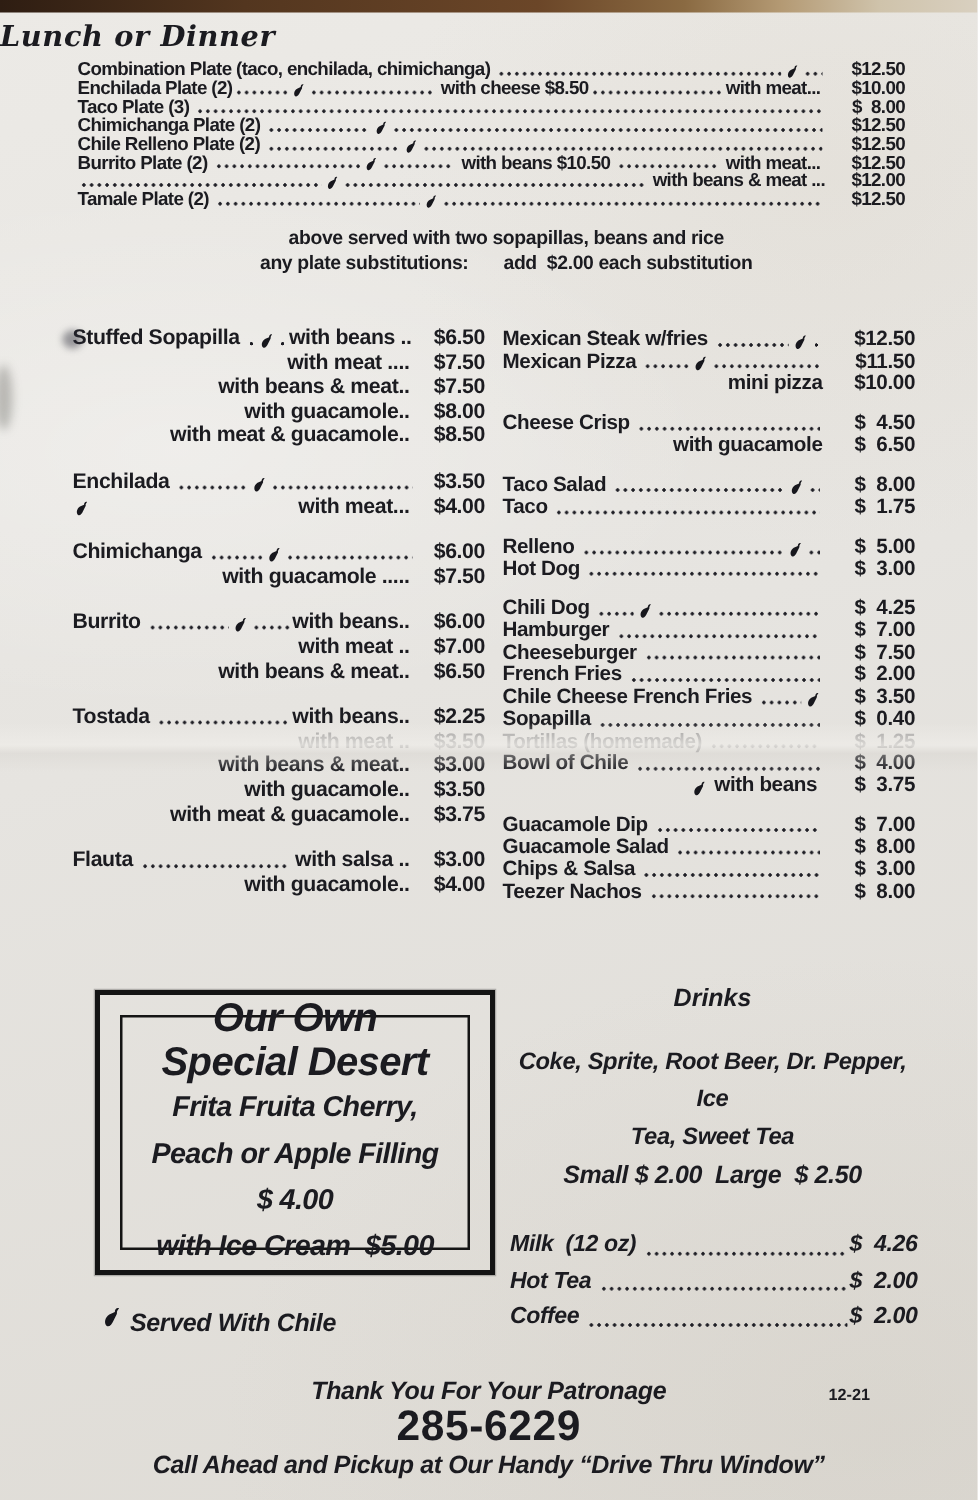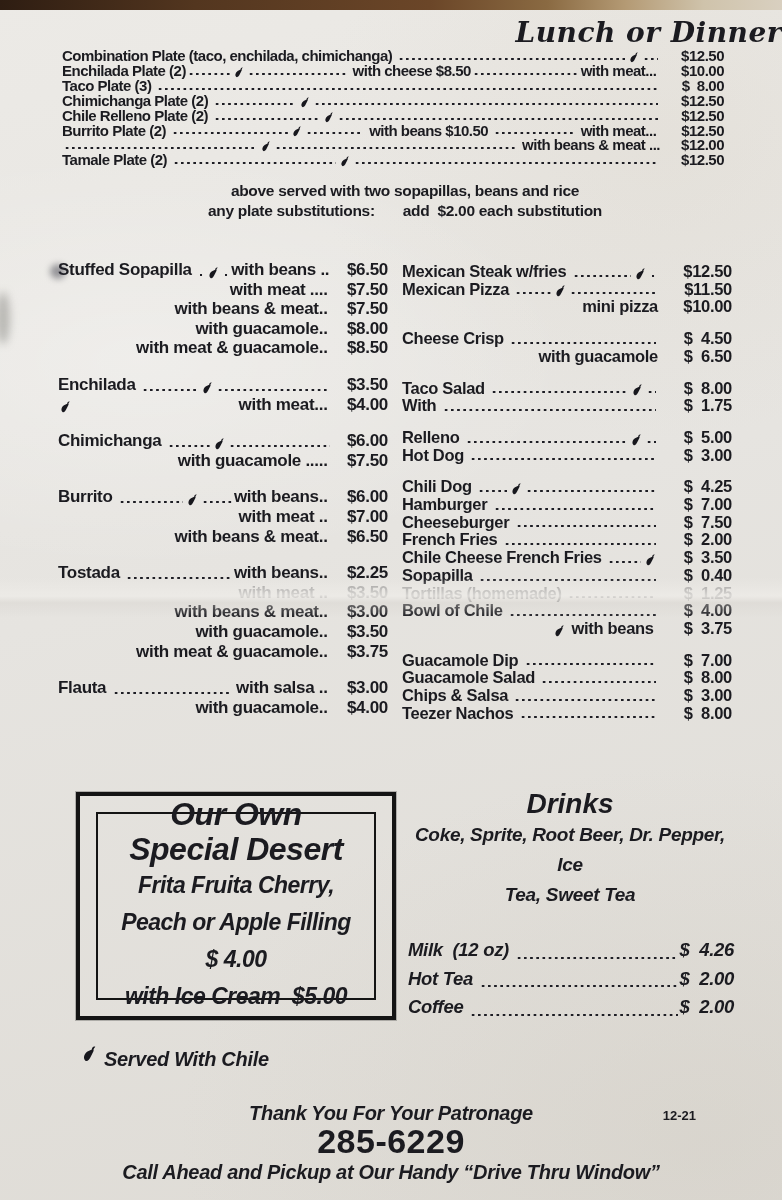--- a/index.html
+++ b/index.html
@@ -30,23 +30,23 @@
   .smudge {
     position: absolute; left: 50px; top: 264px; width: 16px; height: 15px;
     background: rgba(45,45,58,0.45); border-radius: 50%; filter: blur(3px);
   }
   .smudge2 {
     position: absolute; left: -4px; top: 292px; width: 14px; height: 52px;
     background: rgba(90,88,84,0.35); border-radius: 50%; filter: blur(4px);
   }
 
   .title {
-    position: absolute; top: 16px; left: 0; width: 100%; text-align: right;
+    position: absolute; top: 16px; left: 0; width: 100%; text-align: left;
     font-family: "DejaVu Serif", serif; font-style: italic; font-weight: 700;
-    font-size: 28px; letter-spacing: 0.5px;
+    font-size: 23px; letter-spacing: 0.5px;
   }
 
   .row { display: flex; align-items: baseline; }
   .row .t { white-space: pre; }
   .dots {
     align-self: flex-end; height: 13px; flex-grow: 1; min-width: 6px; margin: 0 2px;
     background-image: radial-gradient(circle, #1d1d24 1.15px, rgba(0,0,0,0) 1.5px);
     background-size: 6.2px 6px; background-repeat: repeat-x; background-position: left bottom 2px;
   }
   .spacer { flex-grow: 1; }
@@ -81,21 +81,21 @@
   }
   .dessert-inner {
     border: 2px solid #141414; width: 100%; height: 100%;
     display: flex; flex-direction: column; justify-content: center; align-items: center;
     font-style: italic; text-align: center; padding: 2px 0;
   }
   .d-xl { font-size: 32px; line-height: 35px; letter-spacing: -0.5px; }
   .d-md { font-size: 23px; line-height: 37px; letter-spacing: -0.5px; white-space: pre; }
 
   .drinks { position: absolute; left: 400px; top: 788px; width: 340px; font-style: italic; }
-  .drinks-title { text-align: center; font-size: 28px; margin-bottom: 0; }
+  .drinks-title { text-align: center; font-size: 20px; margin-bottom: 24px; }
   .drinks-desc { text-align: center; font-size: 19px; line-height: 30px; letter-spacing: -0.3px; }
   .drinks-sizes { text-align: center; font-size: 20px; line-height: 30px; white-space: pre; letter-spacing: -0.3px; }
   .drink-items { margin-top: 26px; font-size: 18.5px; line-height: 28.5px; padding: 0 6px 0 8px; letter-spacing: -0.3px; }
   .drink-items .dots { background-position: left bottom 4px; }
 
   .legend {
     position: absolute; left: 80px; top: 1048px; font-size: 20px; font-style: italic;
     display: flex; align-items: center; gap: 5px; letter-spacing: -0.3px;
   }
   .legend .chile { width: 15px; height: 20px; align-self: flex-start; margin-top: -4px; }
@@ -448,21 +448,21 @@
               <g fill="#17171d">
                 <path d="M5 23 C1.5 20 2.5 13 8 9.5 L14.5 6.5 C16 6 17.5 7.2 16.8 8.8 L13 16.5 C11 21 8 24.5 5 23 Z"></path>
                 <path d="M14.5 7 C14.2 3.5 16.5 1.2 19.5 2.2 C17.8 4.2 17 5.2 16.6 8 Z"></path>
               </g>
             </svg>
           </span>
           <span class="dots" style="flex-grow: 0.12;"></span>
           <span class="price">$  8.00</span>
         </div>
         <div class="row">
-          <span class="t">With </span>
+          <span class="t">Taco </span>
           <span class="dots" style="flex-grow: 1;"></span>
           <span class="price">$  1.75</span>
         </div>
       </div>
       <div class="group">
         <div class="row">
           <span class="t">Relleno </span>
           <span class="dots" style="flex-grow: 1.9;"></span>
           <span class="chile">
             <svg viewBox="0 0 22 26">
@@ -589,20 +589,21 @@
         <div class="d-md">Peach or Apple Filling</div>
         <div class="d-md">$ 4.00</div>
         <div class="d-md">with Ice Cream  $5.00</div>
       </div>
   </div>
 
   <div class="drinks">
     <div class="drinks-title">Drinks</div>
     <div class="drinks-desc">Coke, Sprite, Root Beer, Dr. Pepper, Ice</div>
     <div class="drinks-desc">Tea, Sweet Tea</div>
+    <div class="drinks-sizes">Small $ 2.00  Large  $ 2.50</div>
     <div class="drink-items" id="drink-items">
         <div class="row">
           <span class="t">Milk  (12 oz) </span>
           <span class="dots" style="flex-grow: 1;"></span>
           <span class="price">$  4.26</span>
         </div>
         <div class="row">
           <span class="t">Hot Tea </span>
           <span class="dots" style="flex-grow: 1;"></span>
           <span class="price">$  2.00</span>

